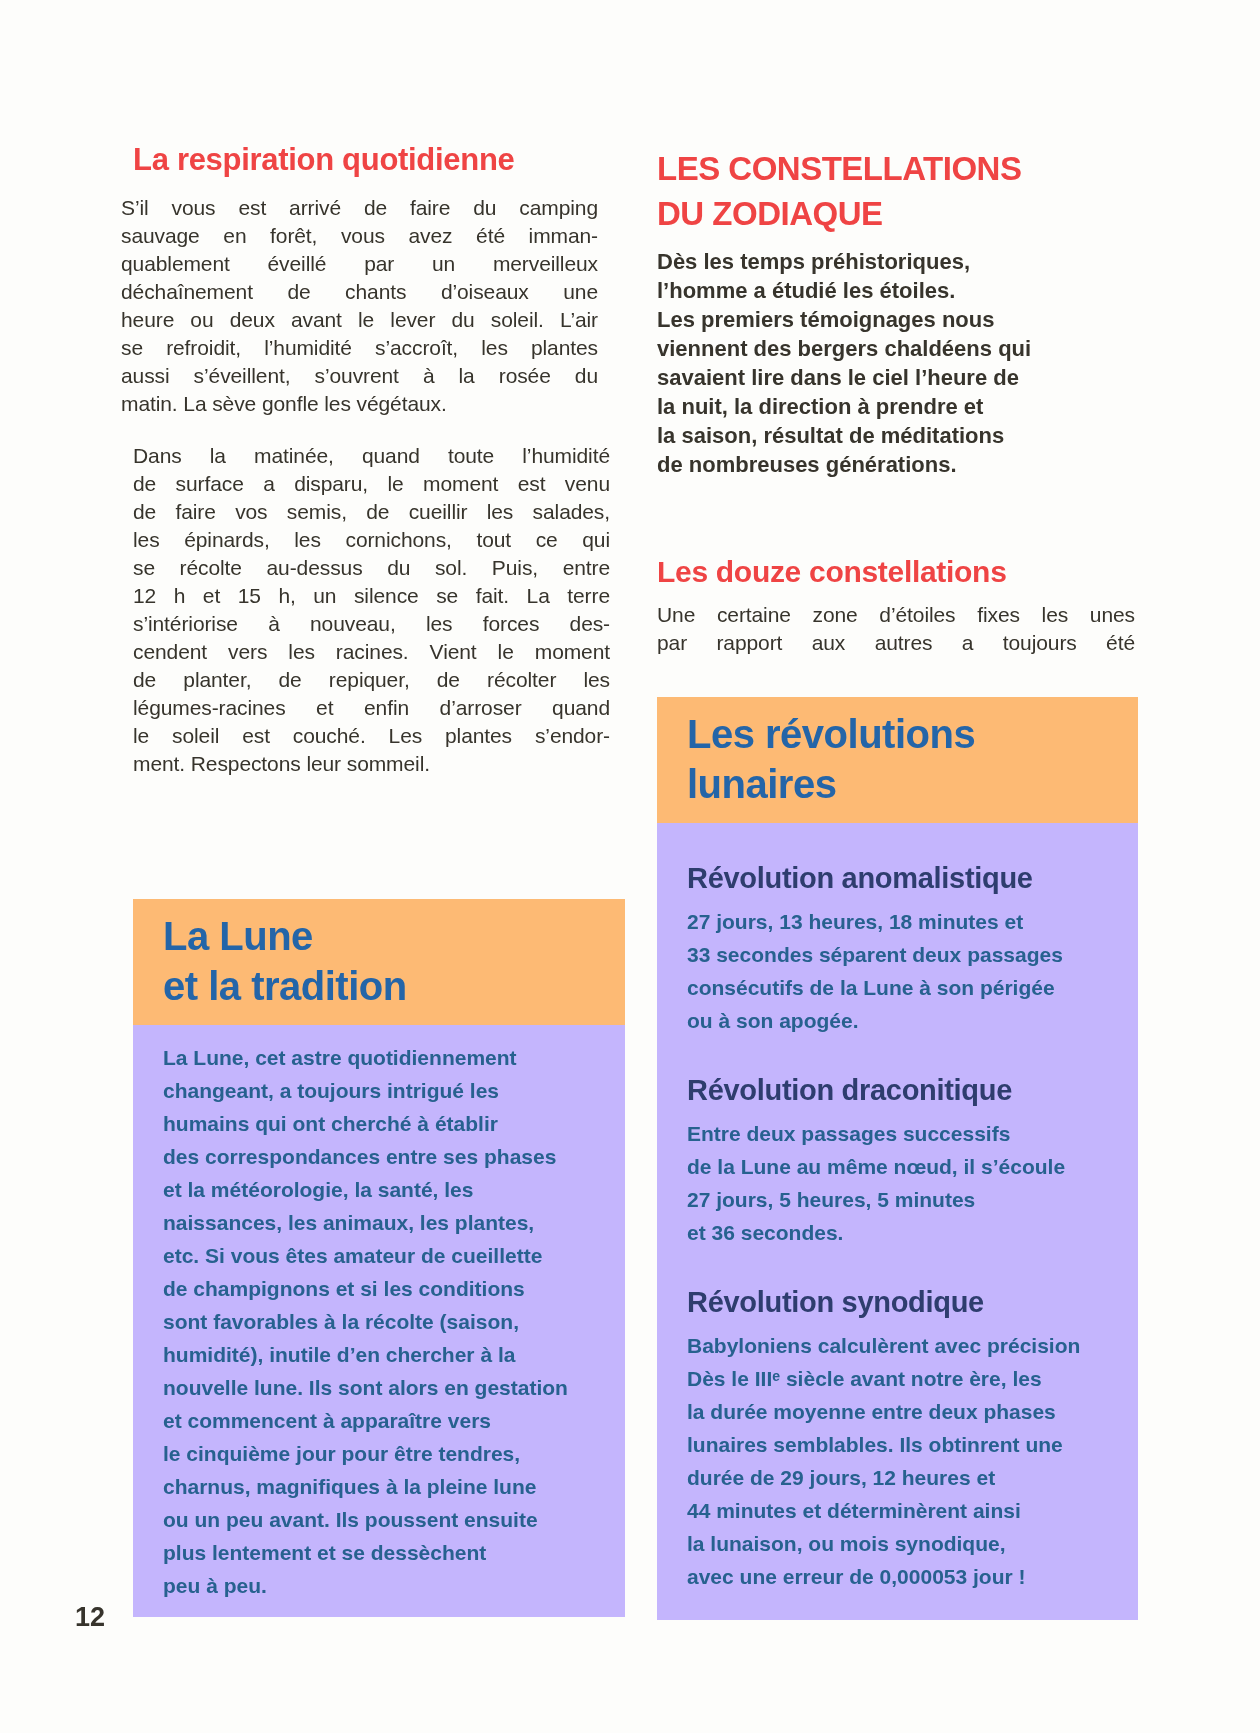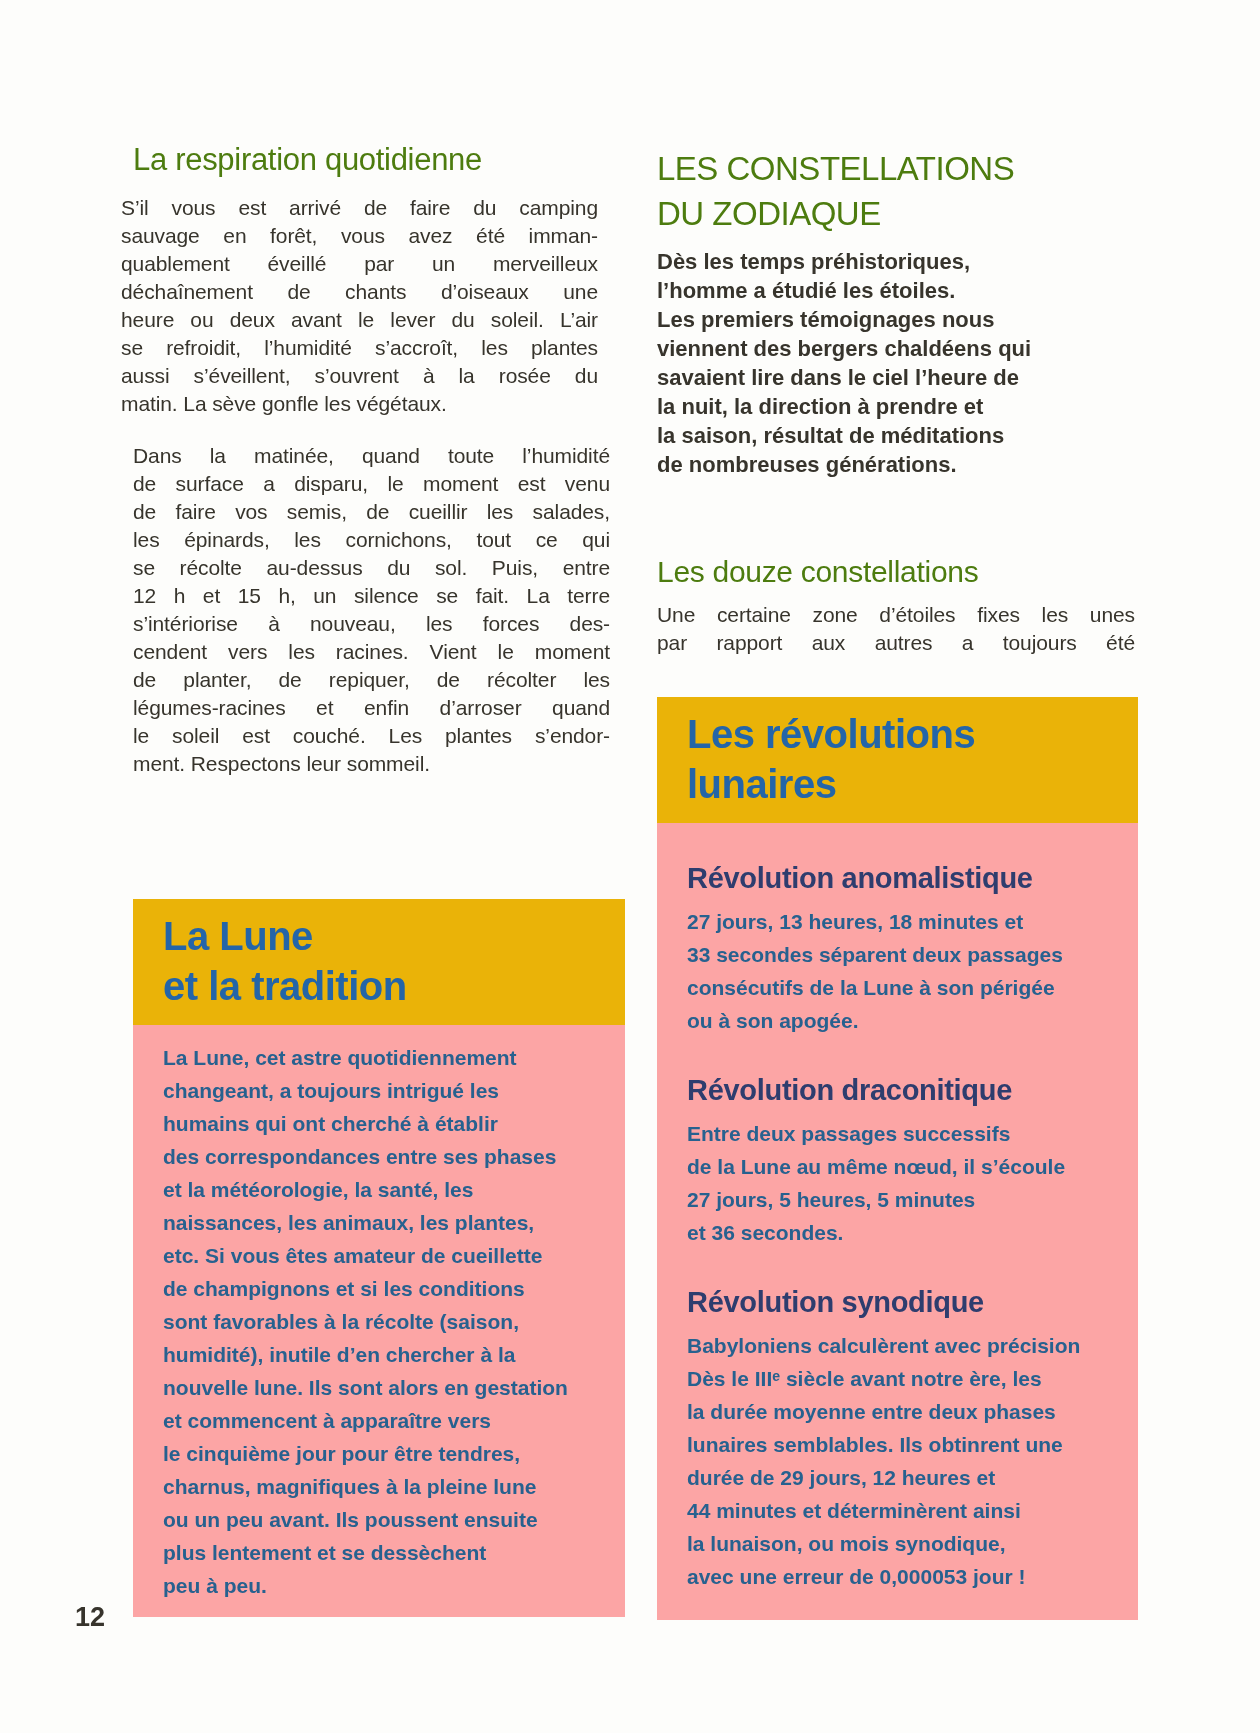--- a/index.html
+++ b/index.html
@@ -15,22 +15,22 @@
 
   
   .lines .line { display:block; }
   .nowrap .line { white-space:nowrap; }
   .justified .line { text-align:justify; text-align-last:justify; }
   .justified .line.last { text-align-last:left; }
   .justified.justify-all .line.last { text-align-last:justify; }
 
   
   .h-blue {
-    color:#4d7c0f;
-    font-weight:normal;
+    color:#ef4444;
+    font-weight:bold;
     letter-spacing:-0.3px;
   }
   .col-left-heading {
     position:absolute; left:133px; top:142px;
     font-size:31px; line-height:36px;
   }
   .col-right-heading {
     position:absolute; left:657px; top:146px;
     font-size:33px; line-height:45px;
     letter-spacing:-0.5px;
@@ -54,32 +54,32 @@
     font-size:22px; line-height:29px;
     font-weight:bold; color:#37342c;
   }
   .douze-para { left:657px; top:601px; width:478px; }
 
   
   .feature-box { position:absolute; }
   .box-left  { left:133px; top:899px;  width:492px; height:718px;border-radius:32px; }
   .box-right { left:657px; top:697px;  width:481px; height:923px; }
   .box-band {
-    background:#eab308;
+    background:#fdba74;
     height:126px;
     box-sizing:border-box;
     padding:12px 0 0 30px;
   }
   .box-band .line {
     color:#2465a8; font-weight:bold;
     font-size:40px; line-height:50px;
     letter-spacing:-0.5px; white-space:nowrap;
   }
   .box-body {
-    background:#fca5a5;
+    background:#c4b5fd;
     box-sizing:border-box;
   }
   .box-left .box-body { height:592px; padding:16px 28px 0 30px; }
   .box-right .box-body { height:797px; padding:38px 18px 0 30px; }
   .box-text .line {
     font-size:21px; line-height:33px;
     font-weight:bold; color:#27618f;
     white-space:nowrap;
   }
   .box-section-title {

